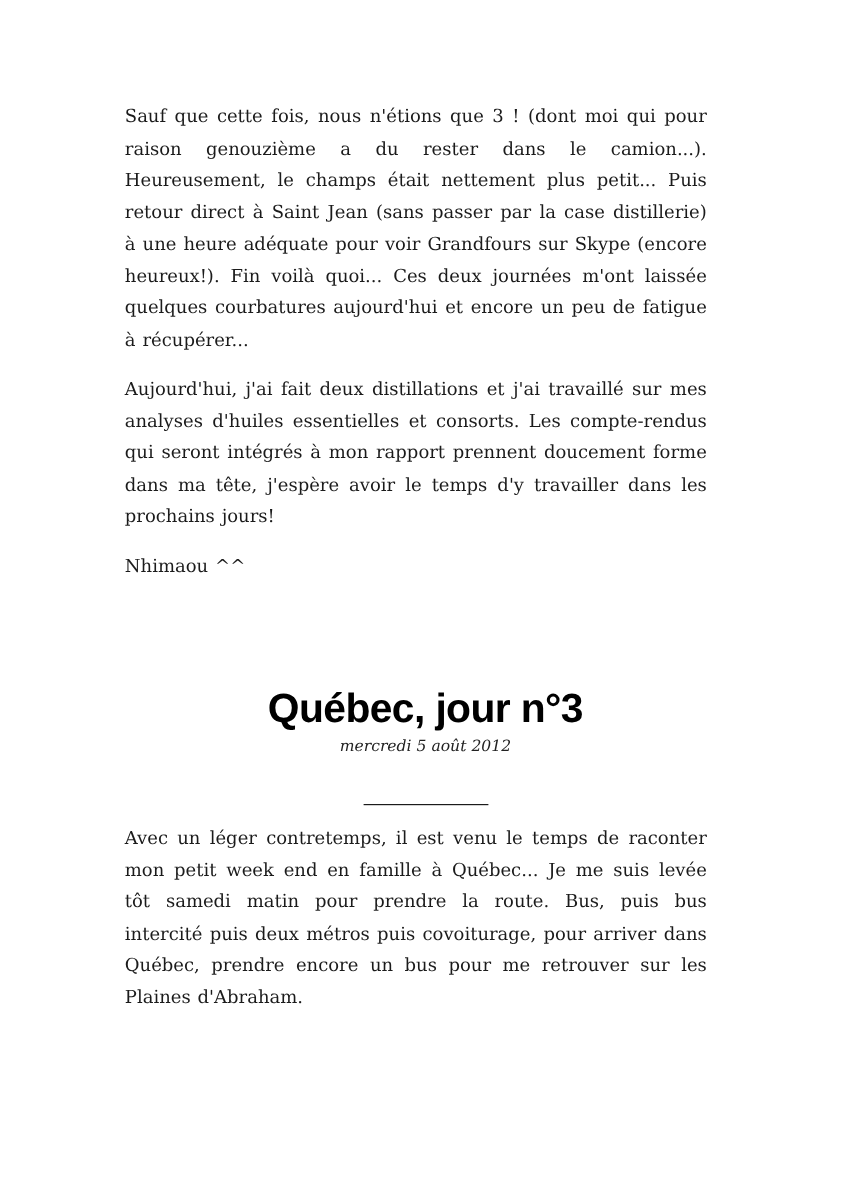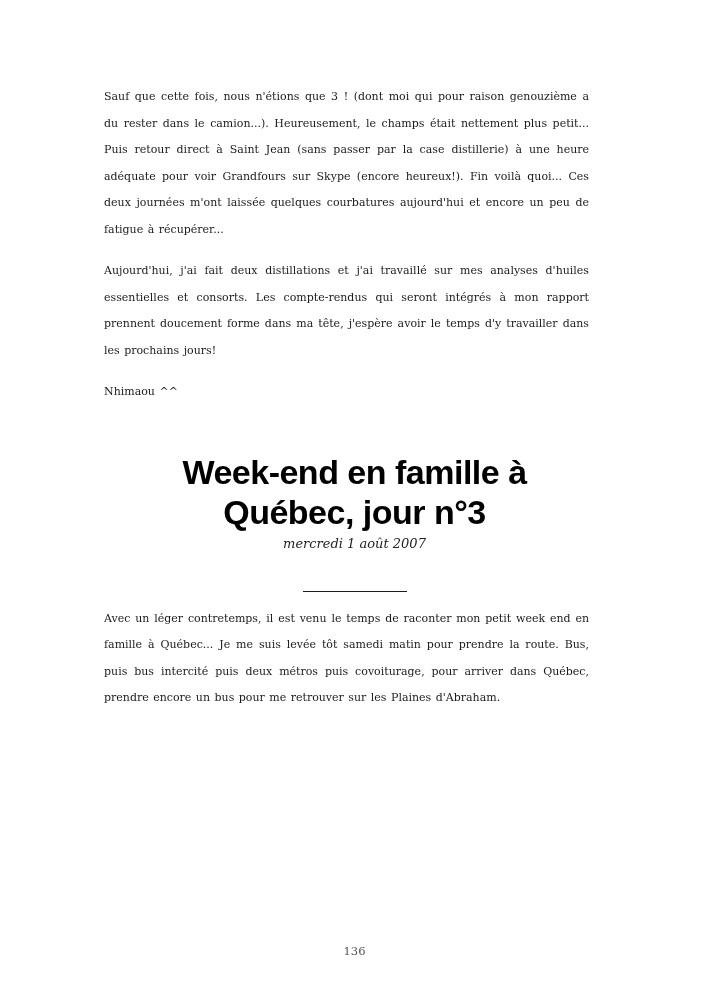--- a/index.html
+++ b/index.html
@@ -13,21 +13,21 @@
     height: 992px;
     margin: 0 auto;
     background: #ffffff;
     overflow: hidden;
     box-sizing: border-box;
     padding: 84px 104px 0 104px;
     color: #1b1b1b;
     font-family: "DejaVu Serif", "Liberation Serif", serif;
   }
   .body-text p {
-    font-size: 11px;
+    font-size: 15px;
     line-height: 26.5px;
     text-align: justify;
     text-align-last: left;
     margin: 0 16px 15px 0;
     word-spacing: 1px;
   }
   p.signature {
     text-align: right;
     margin-bottom: 0;
   }
@@ -70,27 +70,26 @@
 
 <div class="page">
 
   <div class="body-text">
     <p>Sauf que cette fois, nous n'étions que 3 ! (dont moi qui pour raison genouzième a du rester dans le camion...). Heureusement, le champs était nettement plus petit... Puis retour direct à Saint Jean (sans passer par la case distillerie) à une heure adéquate pour voir Grandfours sur Skype (encore heureux!).  Fin voilà quoi... Ces deux journées m'ont laissée quelques courbatures aujourd'hui et encore un peu de fatigue à récupérer...</p>
     <p>Aujourd'hui, j'ai fait deux distillations et j'ai travaillé sur mes analyses d'huiles essentielles et consorts. Les compte-rendus qui seront intégrés à mon rapport prennent doucement forme dans ma tête, j'espère avoir le temps d'y travailler dans les prochains jours!</p>
     <p class="signature">Nhimaou ^^</p>
   </div>
 
   <h1 class="post-title">
-    <span>Week-end en famille à</span><br>
+    <br>
     <span>Québec, jour n°3</span>
   </h1>
 
-  <div class="post-date">mercredi 1 août 2007</div>
+  <div class="post-date">mercredi 5 août 2012</div>
 
   <div class="separator"></div>
 
   <div class="body-text">
     <p>Avec un léger contretemps, il est venu le temps de raconter mon petit week end en famille à Québec... Je me suis levée tôt samedi matin pour prendre la route. Bus, puis bus intercité puis deux métros puis covoiturage, pour arriver dans Québec, prendre encore un bus pour me retrouver sur les Plaines d'Abraham.</p>
   </div>
 
-  <div class="page-number">136</div>
 
 </div>
 
 </body></html>

